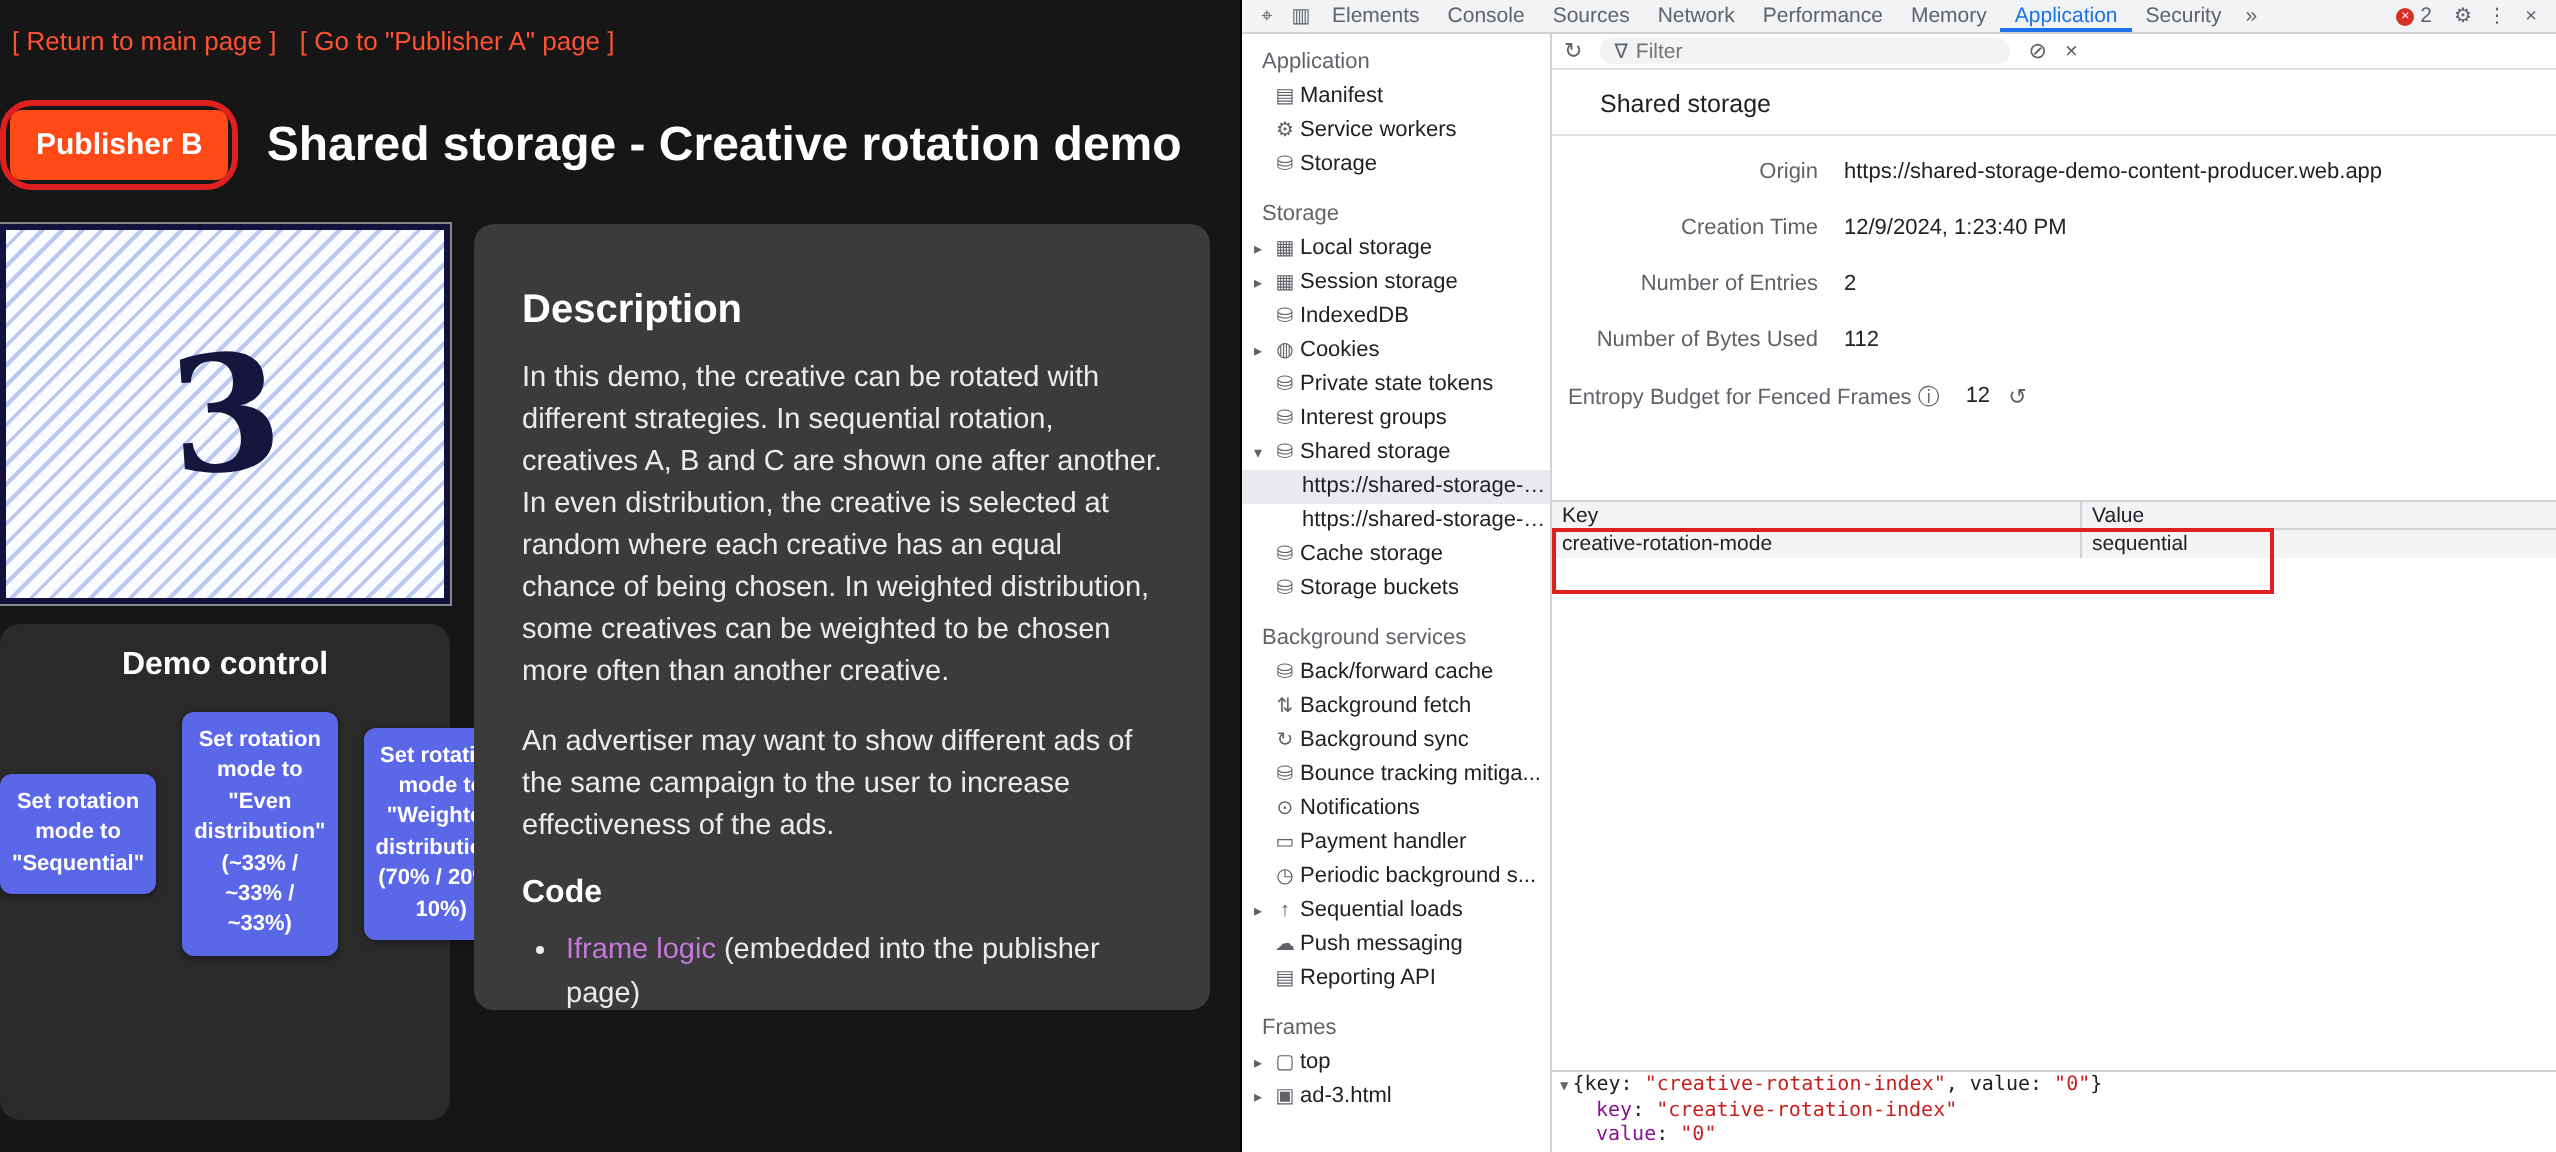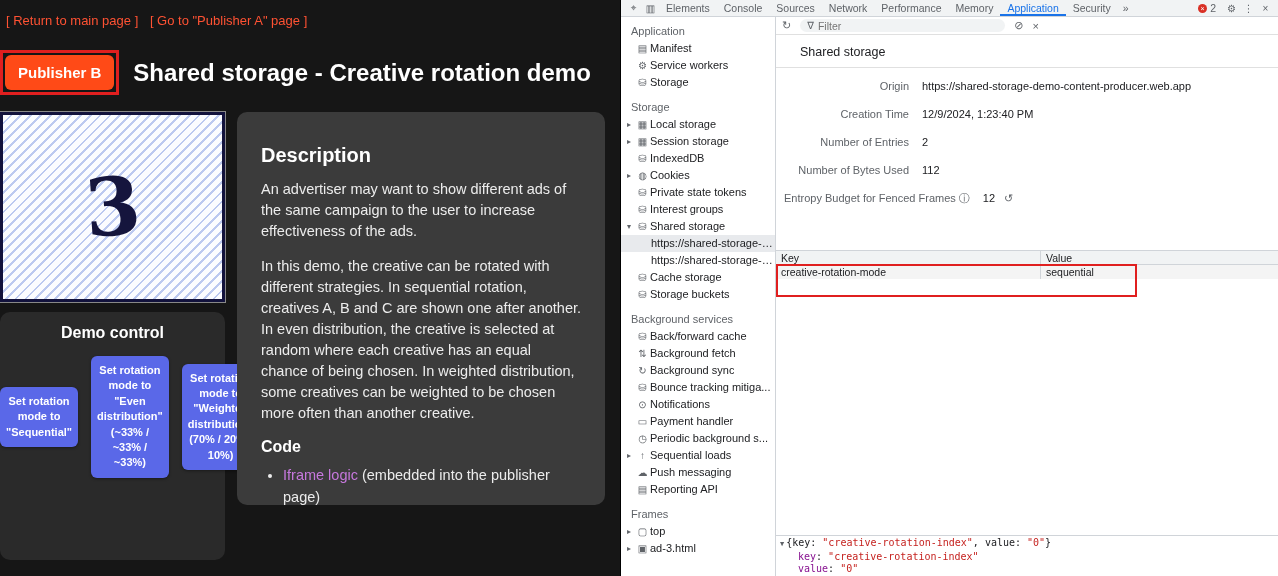--- a/index.html
+++ b/index.html
@@ -5,21 +5,21 @@
   *{margin:0;padding:0;box-sizing:border-box;}
   html,body{width:1278px;height:576px;overflow:hidden;}
   body{font-family:"Liberation Sans",sans-serif;background:#000;}
   .page{display:flex;width:1278px;height:576px;overflow:hidden;}
 
   
   .site{flex:0 0 620px;width:620px;height:576px;background:#161616;color:#fff;overflow:hidden;position:relative;}
   .top-links{padding:13px 0 0 6px;font-size:13px;white-space:nowrap;}
   .top-links a{color:var(--site-link,#ff5233);text-decoration:none;margin-right:8px;cursor:pointer;}
   .site-header{display:flex;align-items:center;margin-top:22px;}
-  .pub-annot{display:inline-block;border:3px solid var(--annotation-red,#e01f1f);border-radius:0;padding:2px;}
+  .pub-annot{display:inline-block;border:3px solid var(--annotation-red,#e01f1f);border-radius:16px;padding:2px;}
   .pub-btn{background:var(--pub-orange,#ff4a17);color:#fff;font-weight:bold;font-size:15px;border:none;border-radius:6px;padding:9px 13px;font-family:inherit;cursor:pointer;white-space:nowrap;}
   .site-title{font-size:24px;font-weight:bold;margin-left:14px;white-space:nowrap;}
   .site-body{display:flex;margin-top:17px;}
   .col-left{flex:0 0 225px;width:225px;}
   .creative{width:225px;height:190px;border:3px solid #12123c;box-shadow:0 0 0 1px #888;
     background:repeating-linear-gradient(135deg,#fbfcff 0px,#fbfcff 5px,#bcc9f0 5px,#bcc9f0 7px);
     display:flex;align-items:center;justify-content:center;}
   .creative span{font-family:"DejaVu Serif",serif;font-weight:bold;font-size:80px;color:#15153d;transform:rotate(-4deg);}
   .demo-panel{margin-top:10px;background:#2a2a2a;border-radius:10px;padding:12px 0 20px;height:248px;}
   .demo-title{text-align:center;font-weight:bold;font-size:16px;margin-bottom:14px;}
@@ -119,22 +119,22 @@
               <button class="demo-btn">
                 <div>Set rotation mode to</div>
                 <div>"Weighted distribution"</div>
                 <div>(70% / 20% / 10%)</div>
               </button>
             </div>
         </div>
       </div>
       <div class="desc-card">
         <h2 class="desc-title">Description</h2>
+        <p>In this demo, the creative can be rotated with different strategies. In sequential rotation, creatives A, B and C are shown one after another. In even distribution, the creative is selected at random where each creative has an equal chance of being chosen. In weighted distribution, some creatives can be weighted to be chosen more often than another creative.</p>
         <p>An advertiser may want to show different ads of the same campaign to the user to increase effectiveness of the ads.</p>
-        <p>In this demo, the creative can be rotated with different strategies. In sequential rotation, creatives A, B and C are shown one after another. In even distribution, the creative is selected at random where each creative has an equal chance of being chosen. In weighted distribution, some creatives can be weighted to be chosen more often than another creative.</p>
         <h2 class="code-title">Code</h2>
         <ul>
           <li><a>Iframe logic</a><span> (embedded into the publisher page)</span></li>
           <li><a>Worklet</a><span> (loaded and executed by the iframe logic)</span></li>
         </ul>
       </div>
     </div>
   </section>
 
   <section class="devtools">

